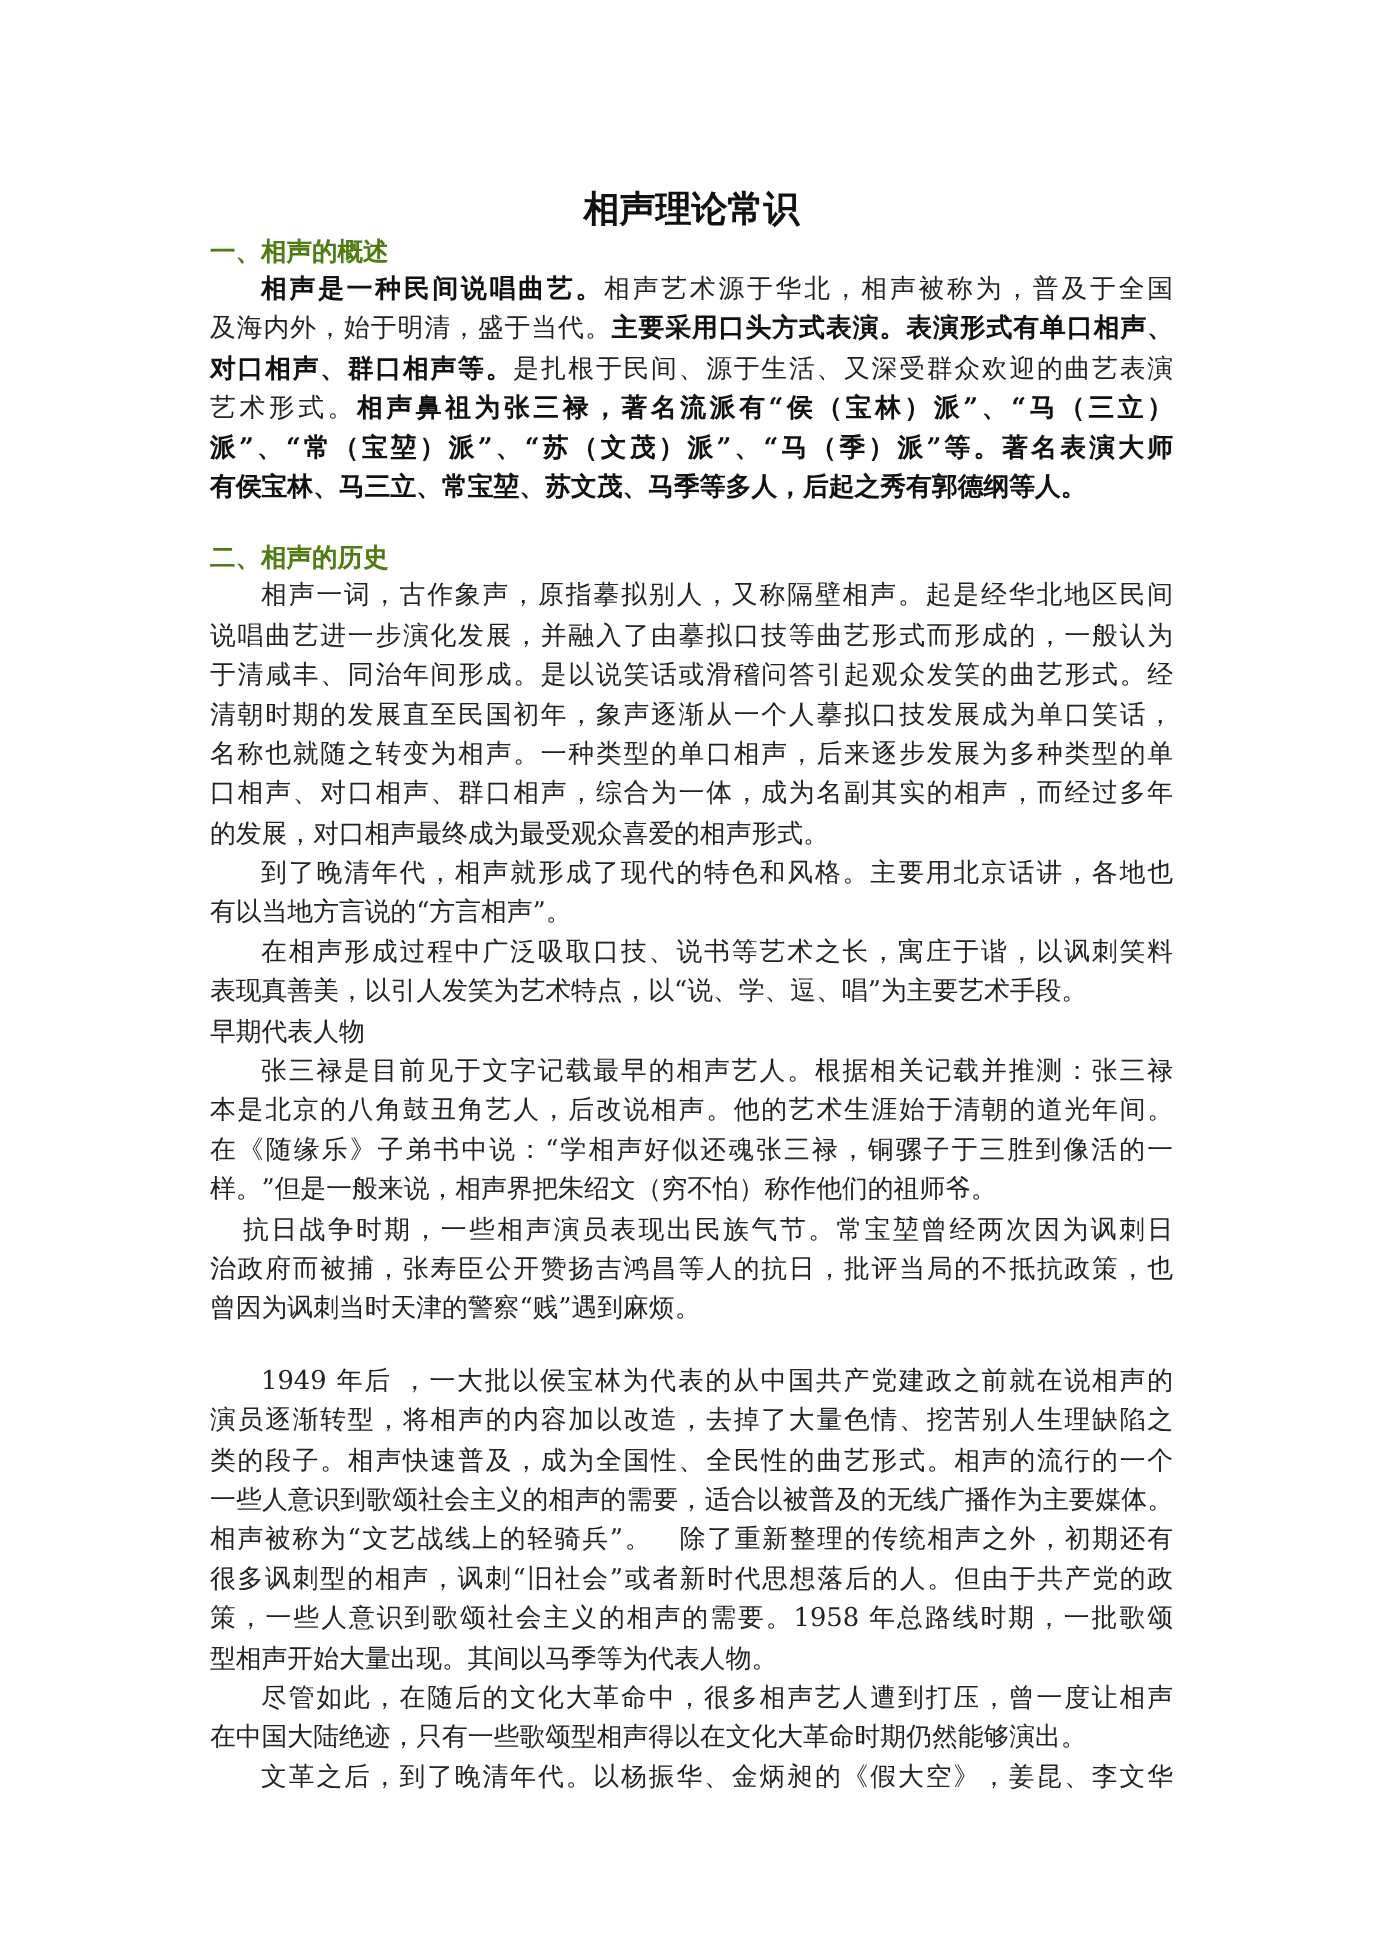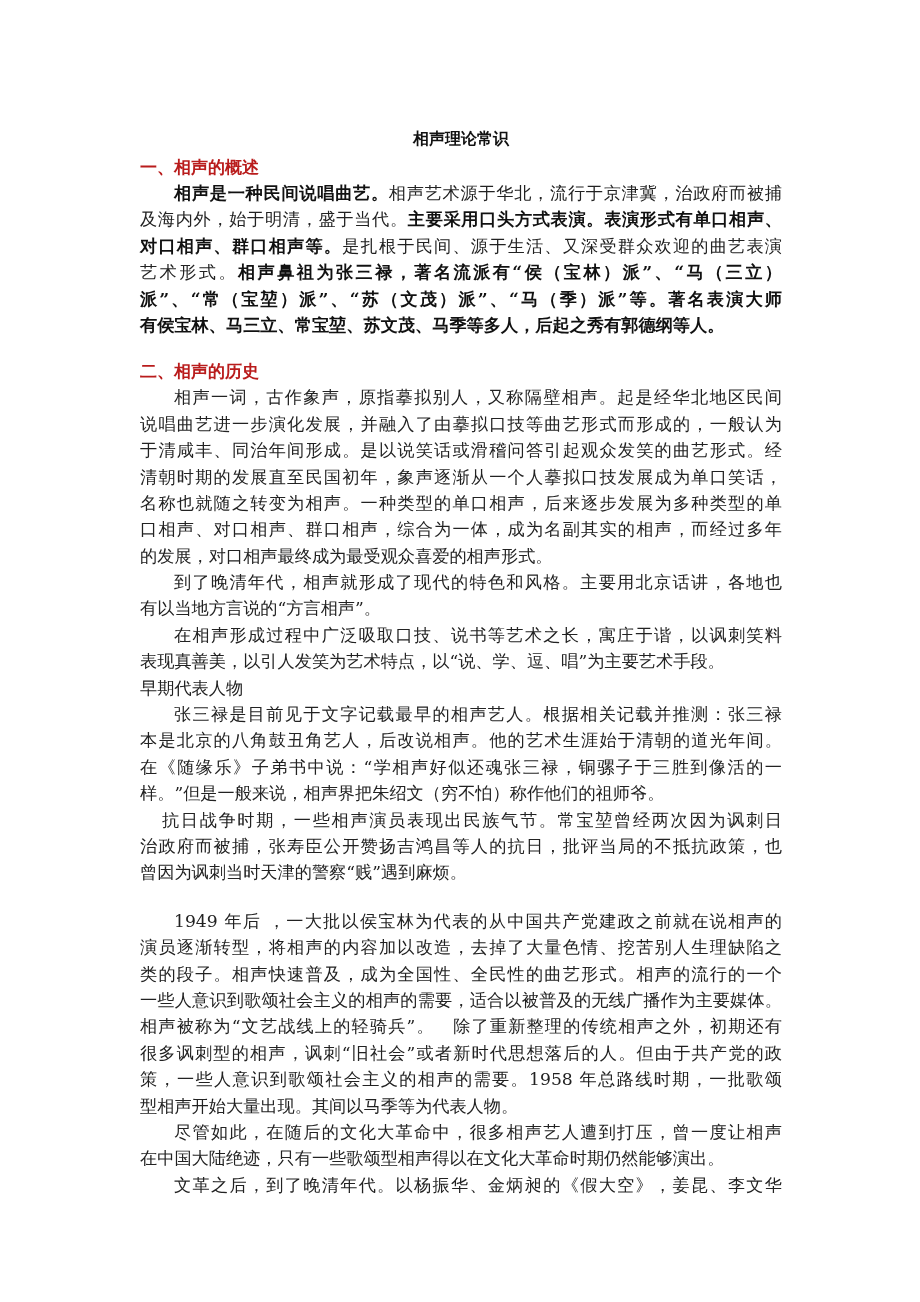--- a/index.html
+++ b/index.html
@@ -1,37 +1,37 @@
 <!DOCTYPE html>
 <html><head>
 <meta charset="utf-8">
 <style>
   html, body { margin: 0; padding: 0; background: #ffffff; }
   body { width: 920px; height: 1302px; position: relative; overflow: hidden;
          font-family: "DejaVu Serif", "Liberation Serif", serif; color: #1a1a1a; }
   .page { position: absolute; left: 140px; top: 122px; width: 642px; }
   .title { text-align: center; font-family: "DejaVu Sans", "Liberation Sans", sans-serif;
-           font-weight: bold; font-size: 16px; height: 34px; line-height: 34px; color: #111; }
+           font-weight: bold; font-size: 24px; height: 34px; line-height: 34px; color: #111; }
   .section-heading { font-family: Liberation Serif, serif; font-weight: bold;
-           font-size: 17px; height: 24px; line-height: 24px; color: #b91c1c; }
+           font-size: 17px; height: 24px; line-height: 24px; color: #4d7c0f; }
   .line { font-size: 17.2px; height: 26.4px; line-height: 26.4px; white-space: nowrap;
           text-align: justify; text-align-last: justify; color: #222; }
   .line.last { text-align-last: left; }
   .line.indent { padding-left: 34px; }
   .b { font-weight: bold; color: #111; margin-top: 29px; }
   .gap { height: 22px; }
 </style>
 </head>
 <body>
 
 <div class="page">
   <div class="title">相声理论常识</div>
 
   <div class="section-heading">一、相声的概述</div>
-  <div class="line indent"><span class="b">相声是一种民间说唱曲艺。</span><span>相声艺术源于华北，流行于京津冀，治政府而被捕</span></div>
+  <div class="line indent"><span class="b">相声是一种民间说唱曲艺。</span><span>相声艺术源于华北，相声被称为，普及于全国</span></div>
   <div class="line"><span>及海内外，始于明清，盛于当代。</span><span class="b">主要采用口头方式表演。表演形式有单口相声、</span></div>
   <div class="line"><span class="b">对口相声、群口相声等。</span><span>是扎根于民间、源于生活、又深受群众欢迎的曲艺表演</span></div>
   <div class="line"><span>艺术形式。</span><span class="b">相声鼻祖为张三禄，著名流派有“侯（宝林）派”、“马（三立）</span></div>
   <div class="line"><span class="b">派”、“常（宝堃）派”、“苏（文茂）派”、“马（季）派”等。著名表演大师</span></div>
   <div class="line last"><span class="b">有侯宝林、马三立、常宝堃、苏文茂、马季等多人，后起之秀有郭德纲等人。</span></div>
 
   <div class="gap"></div>
 
   <div class="section-heading">二、相声的历史</div>
   <div class="line indent">相声一词，古作象声，原指摹拟别人，又称隔壁相声。起是经华北地区民间</div>

